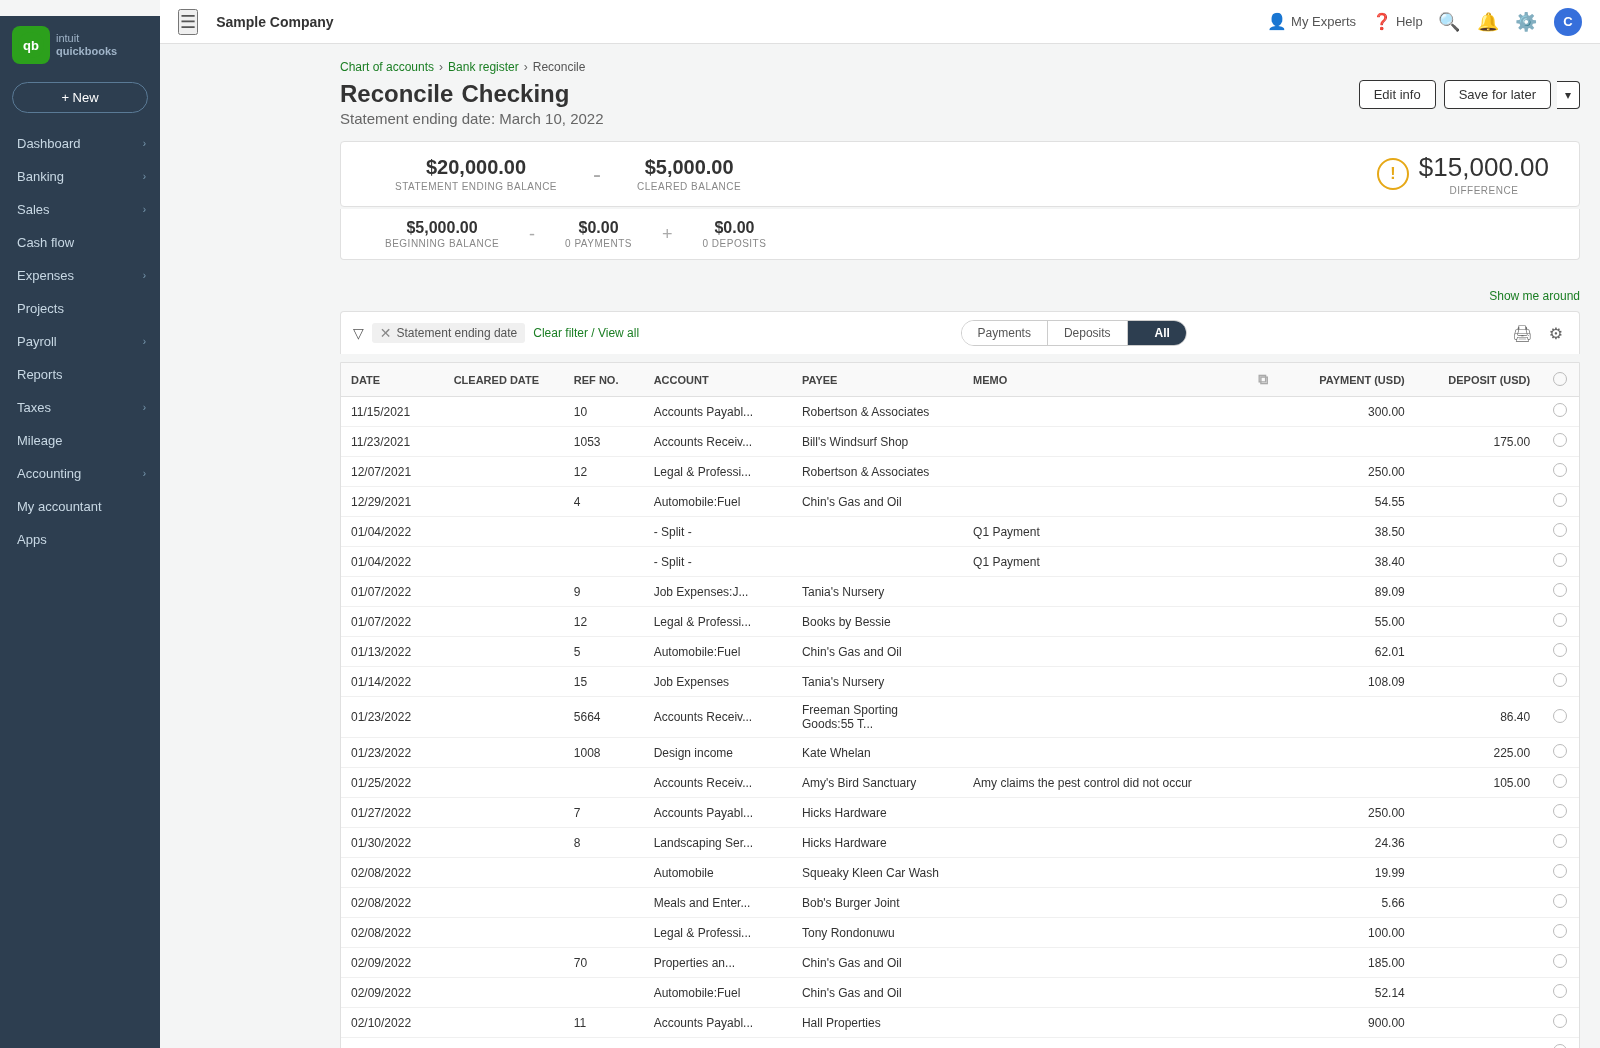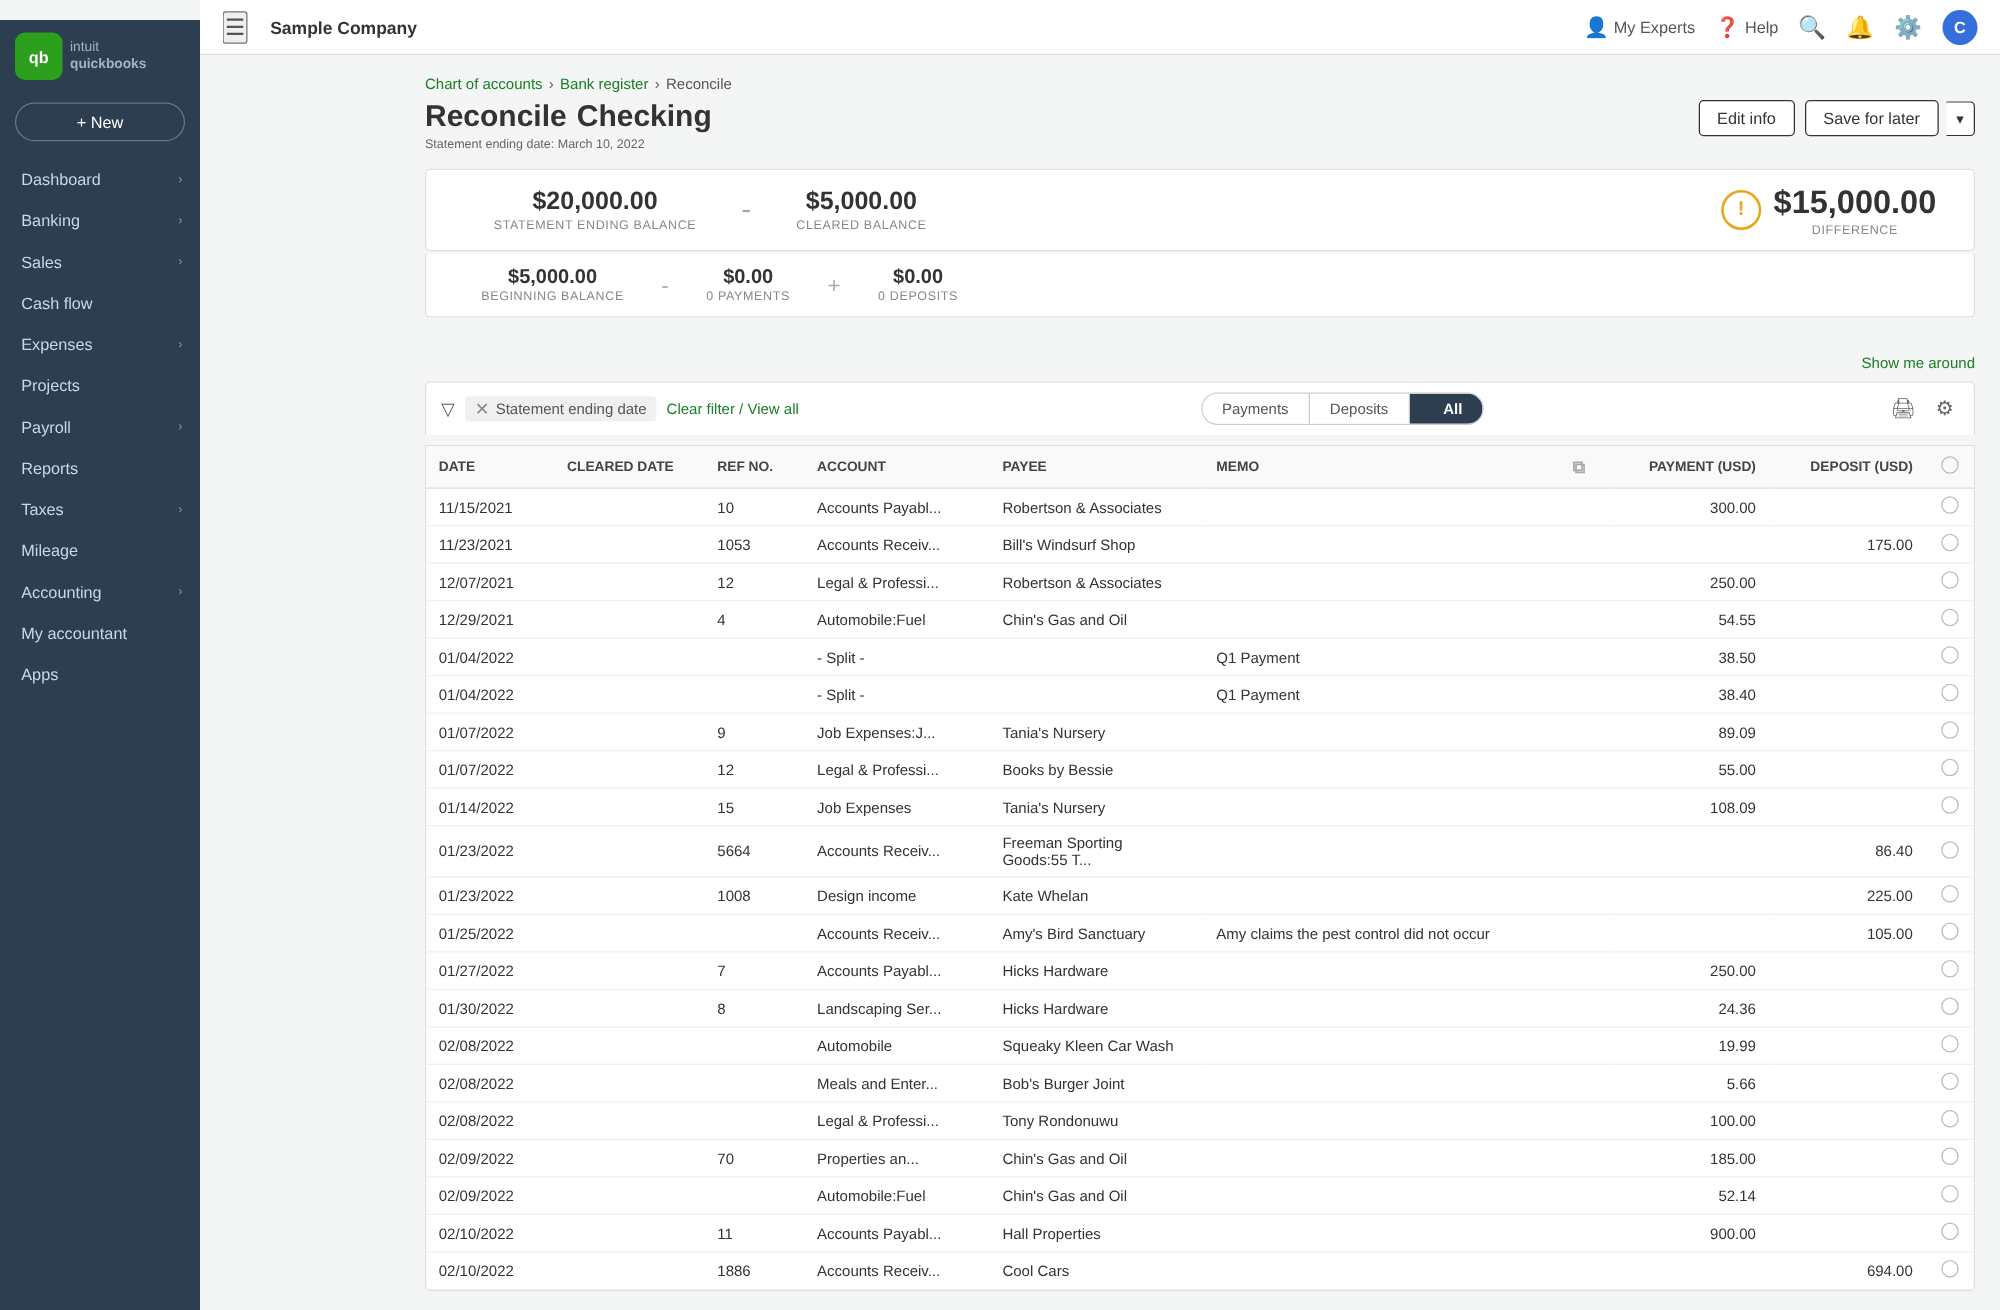--- a/index.html
+++ b/index.html
@@ -106,21 +106,21 @@
     
     .breadcrumb { display: flex; align-items: center; gap: 5px; font-size: 12px; color: #1a7e23; margin-bottom: 6px; }
     .breadcrumb a { color: #1a7e23; text-decoration: none; cursor: pointer; }
     .breadcrumb .sep { color: #666; }
     .breadcrumb .current { color: #555; }
 
     
     .page-header { display: flex; align-items: flex-start; justify-content: space-between; margin-bottom: 14px; }
     .page-title-area { }
     .page-title { font-size: 24px; font-weight: 600; color: #333; display: flex; align-items: center; gap: 8px; }
-    .page-subtitle { font-size: 10px; color: #666; margin-top: 2px; }
+    .page-subtitle { font-size: 15px; color: #666; margin-top: 2px; }
     .header-actions { display: flex; align-items: center; gap: 8px; }
     .btn-outline {
       border: 1.5px solid #333;
       background: #fff;
       color: #333;
       padding: 6px 14px;
       border-radius: 4px;
       cursor: pointer;
       font-size: 13px;
       font-weight: 500;
@@ -181,21 +181,21 @@
       align-items: center;
       gap: 10px;
     }
     .diff-icon {
       width: 32px; height: 32px;
       border-radius: 50%;
       border: 2.5px solid #e6a817;
       display: flex; align-items: center; justify-content: center;
       font-size: 16px; color: #e6a817; font-weight: 700;
     }
-    .diff-amount { font-size: 26px; font-weight: 700; color: #333; }
+    .diff-amount { font-size: 26px; font-weight: 400; color: #333; }
     .diff-label { font-size: 10px; color: #888; text-transform: uppercase; letter-spacing: 0.5px; margin-top: 2px; text-align: center; }
 
     
     .show-around { text-align: right; margin-bottom: 8px; margin-top: 28px; }
     .show-around a { color: #1a7e23; font-size: 12px; cursor: pointer; text-decoration: none; }
 
     
     .filter-bar {
       display: flex; align-items: center; gap: 10px; margin-bottom: 8px;
       background: #fff;
@@ -554,20 +554,32 @@
       <td class="col-ref">12</td>
       <td class="col-account">Legal &amp; Professi...</td>
       <td class="col-payee">Books by Bessie</td>
       <td class="col-memo"></td>
       <td class="col-copy"></td>
       <td class="col-payment right">55.00</td>
       <td class="col-deposit right"></td>
       <td class="col-radio" style="text-align:center;"><span class="radio-btn"></span></td>
     </tr>
             <tr>
+      <td class="col-date">01/13/2022</td>
+      <td class="col-cleared"></td>
+      <td class="col-ref">5</td>
+      <td class="col-account">Automobile:Fuel</td>
+      <td class="col-payee">Chin's Gas and Oil</td>
+      <td class="col-memo"></td>
+      <td class="col-copy"></td>
+      <td class="col-payment right">62.01</td>
+      <td class="col-deposit right"></td>
+      <td class="col-radio" style="text-align:center;"><span class="radio-btn"></span></td>
+    </tr>
+            <tr>
       <td class="col-date">01/14/2022</td>
       <td class="col-cleared"></td>
       <td class="col-ref">15</td>
       <td class="col-account">Job Expenses</td>
       <td class="col-payee">Tania's Nursery</td>
       <td class="col-memo"></td>
       <td class="col-copy"></td>
       <td class="col-payment right">108.09</td>
       <td class="col-deposit right"></td>
       <td class="col-radio" style="text-align:center;"><span class="radio-btn"></span></td>

